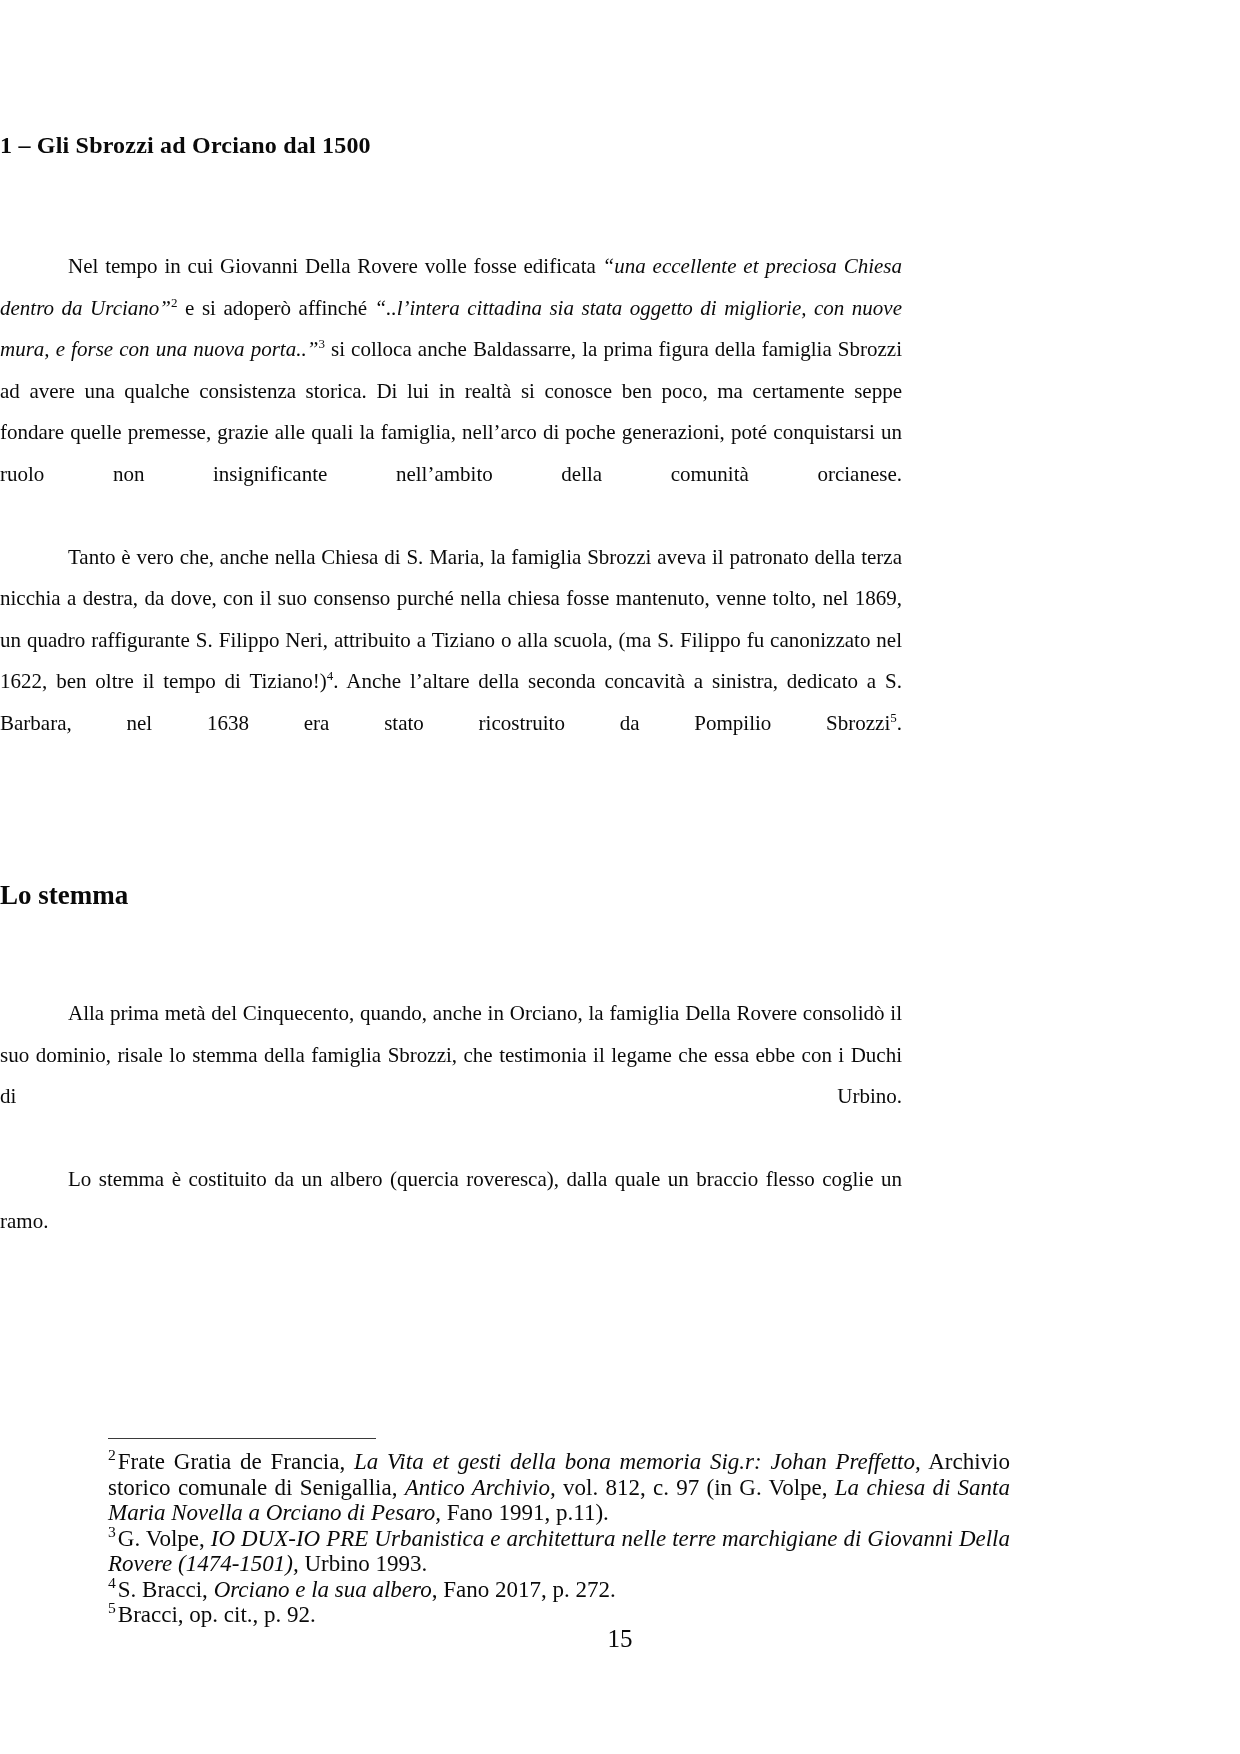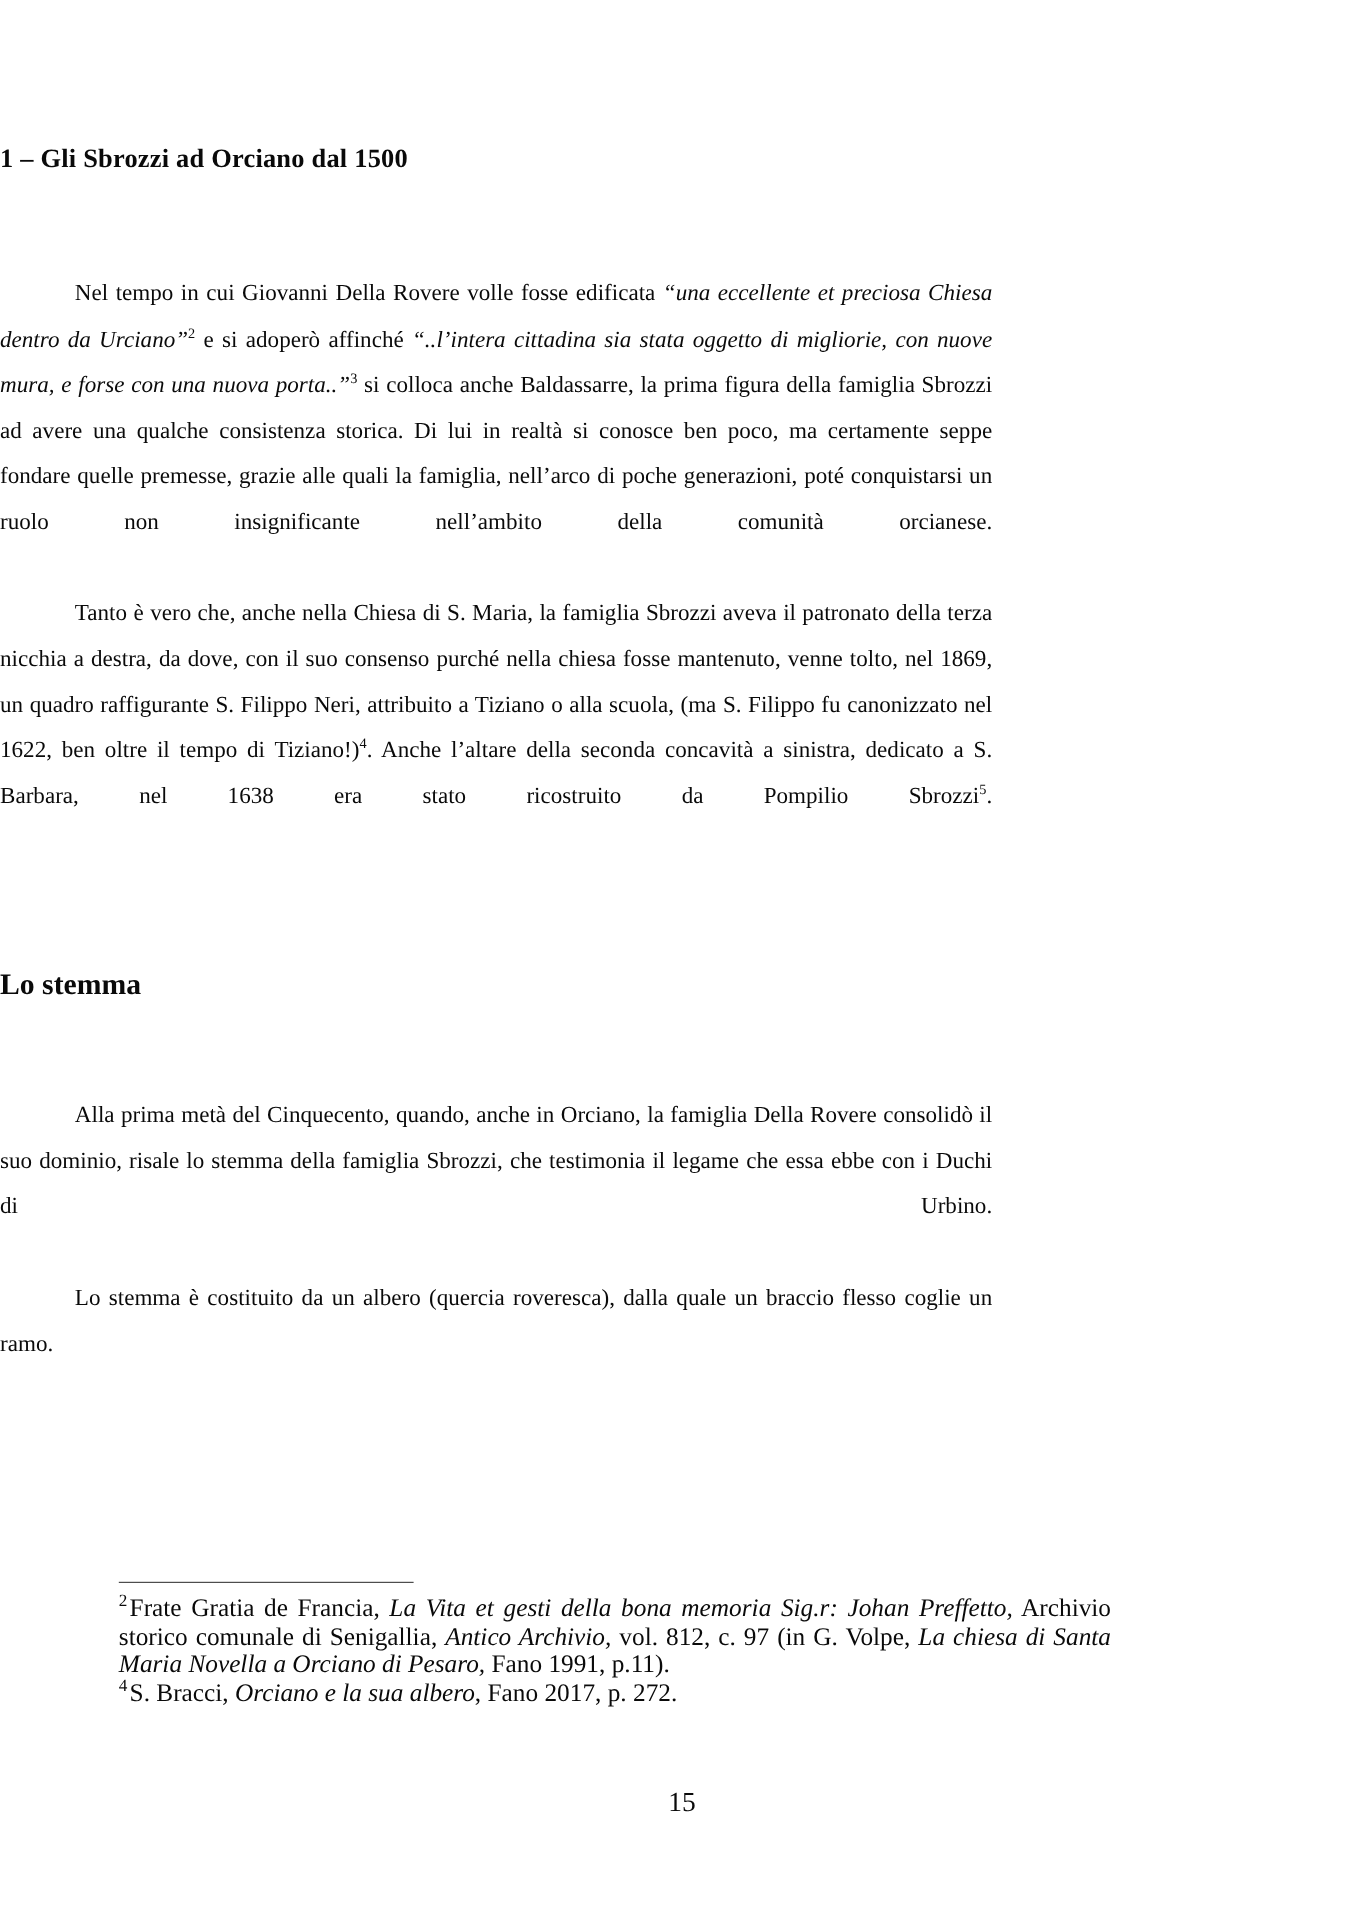--- a/index.html
+++ b/index.html
@@ -147,21 +147,23 @@
     <p class="para">Lo stemma è costituito da un albero (quercia roveresca), dalla quale un braccio flesso coglie un ramo.</p>
 
   </div>
 
   <div class="footnotes">
 
     <div class="fn-rule"></div>
 
     <p class="footnote"><sup>2</sup><span>Frate Gratia de Francia, </span><span class="it">La Vita et gesti della bona memoria Sig.r: Johan Preffetto,</span><span> Archivio storico comunale di Senigallia, </span><span class="it">Antico Archivio,</span><span> vol. 812, c. 97 (in G. Volpe, </span><span class="it">La chiesa di Santa Maria Novella a Orciano di Pesaro,</span><span> Fano 1991, p.11).</span></p>
 
+    <p class="footnote"><sup>3</sup><span>G. Volpe, </span><span class="it">IO DUX-IO PRE Urbanistica e architettura nelle terre marchigiane di Giovanni Della Rovere (1474-1501),</span><span> Urbino 1993.</span></p>
 
     <p class="footnote last-natural"><sup>4</sup><span>S. Bracci, </span><span class="it">Orciano e la sua albero</span><span>, Fano 2017, p. 272.</span></p>
 
+    <p class="footnote last-natural"><sup>5</sup><span>Bracci, op. cit., p. 92.</span></p>
 
   </div>
 
   <div class="page-number">15</div>
 
 </div>
 
 </body></html>

